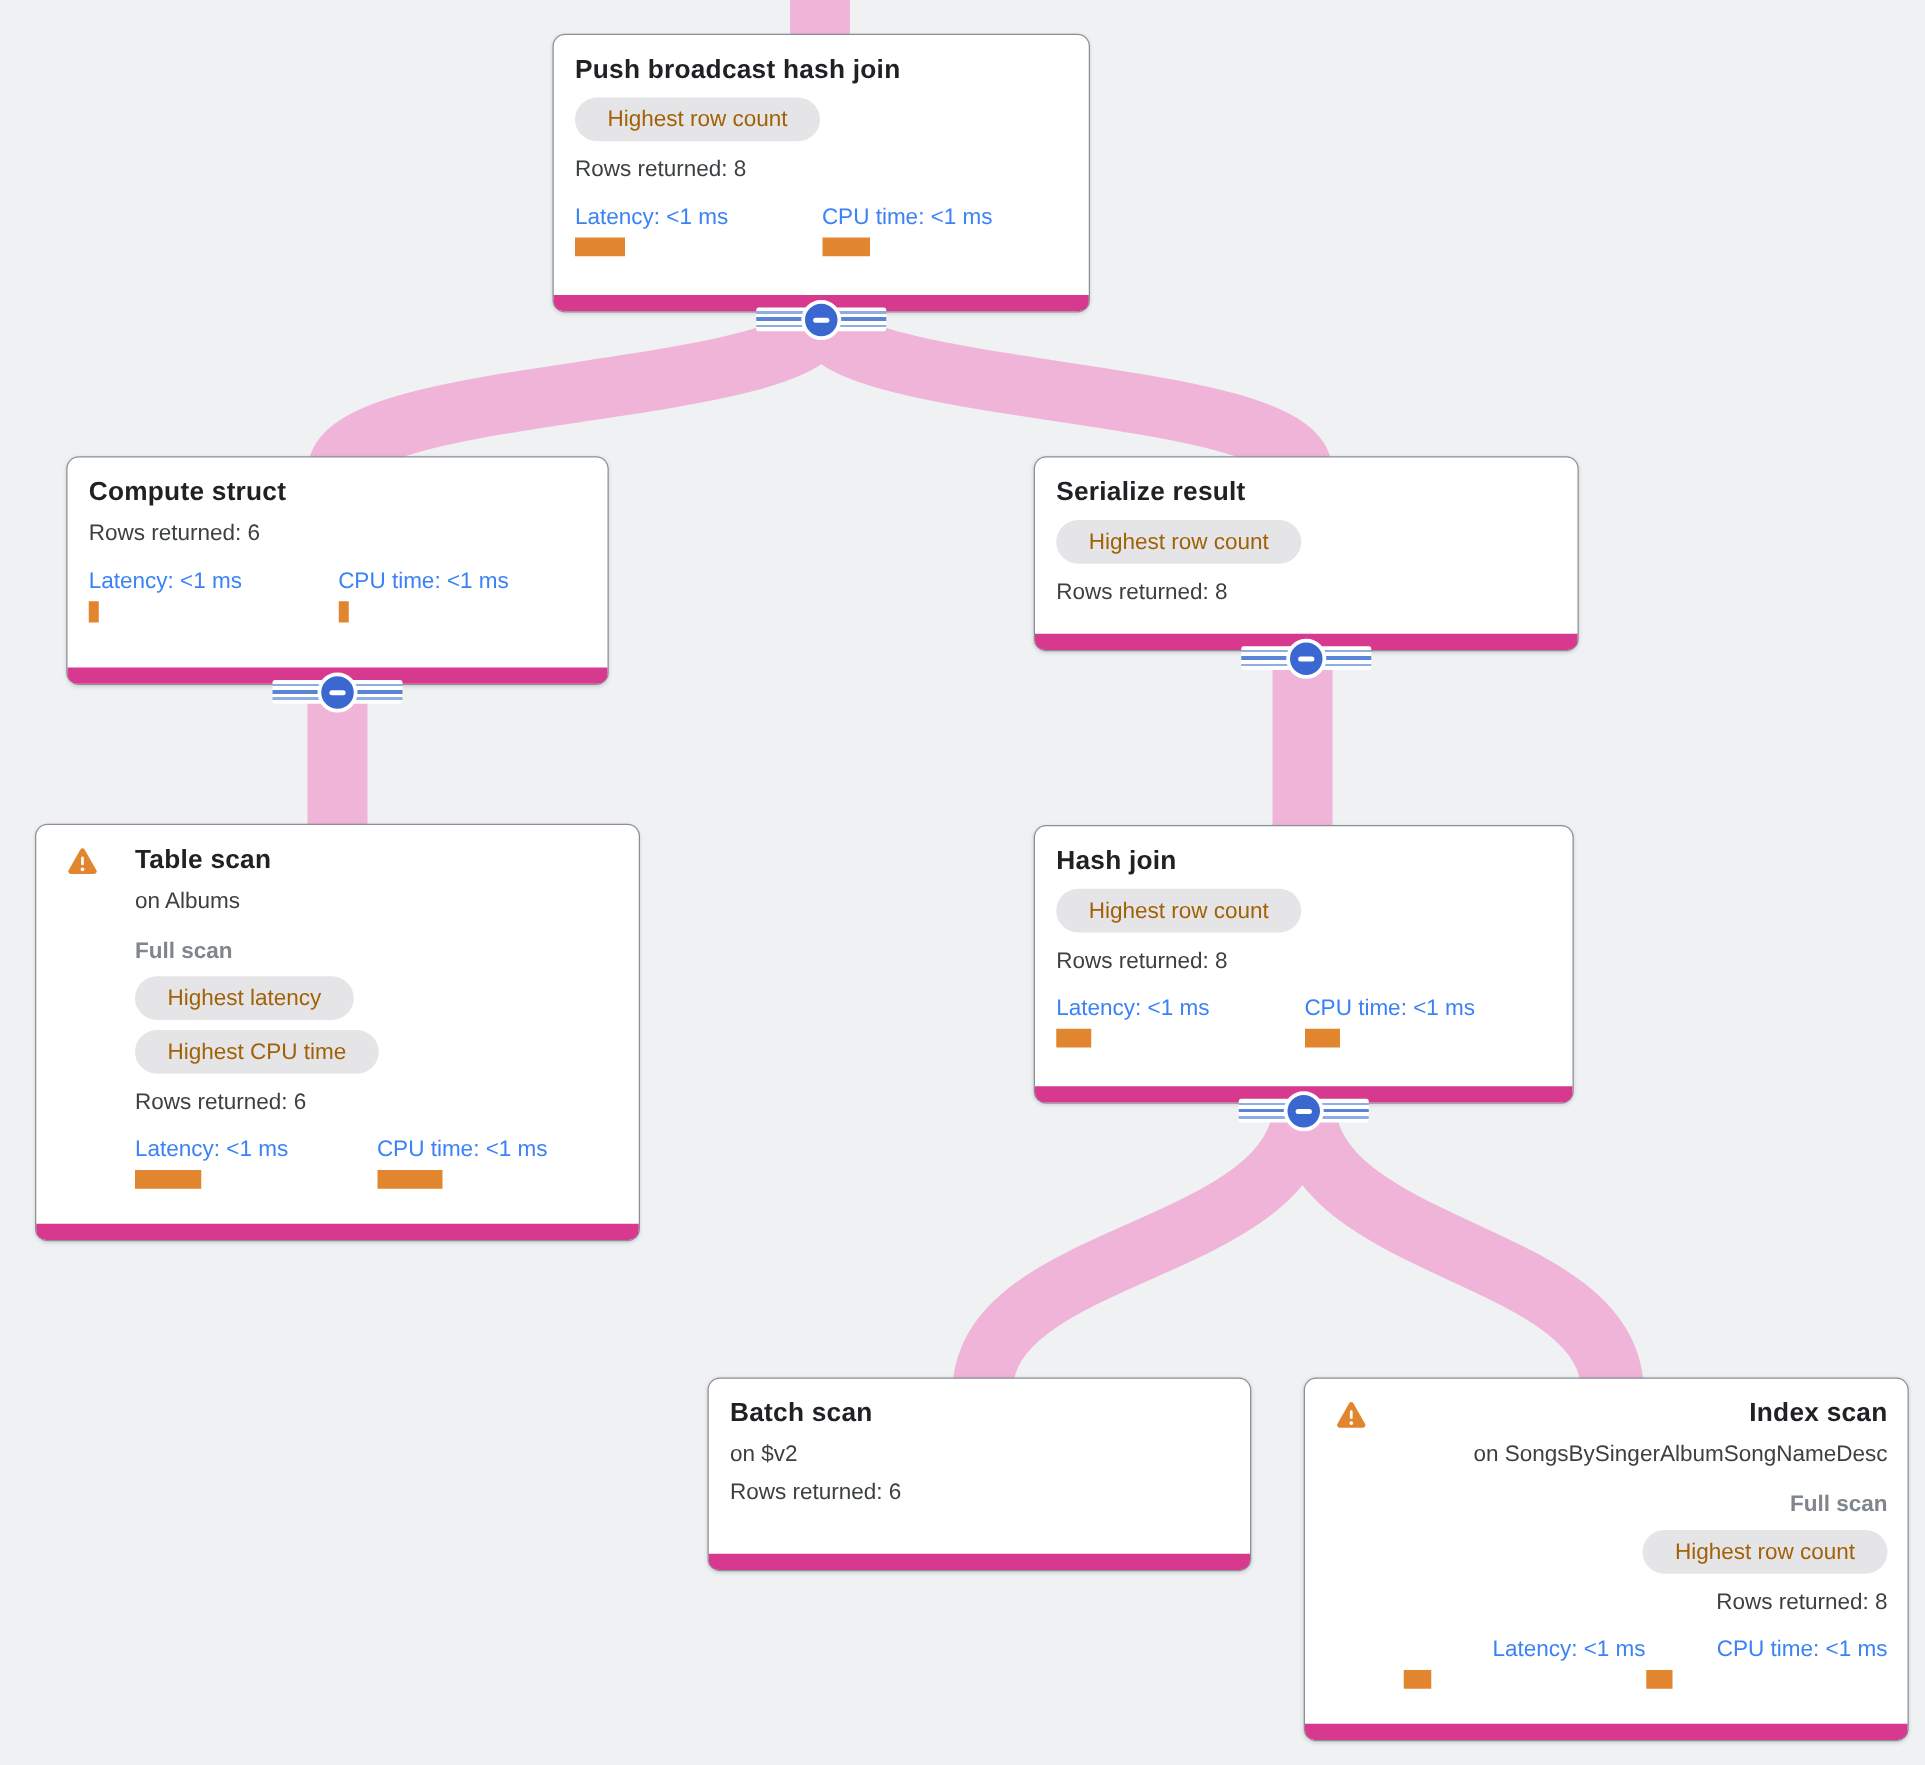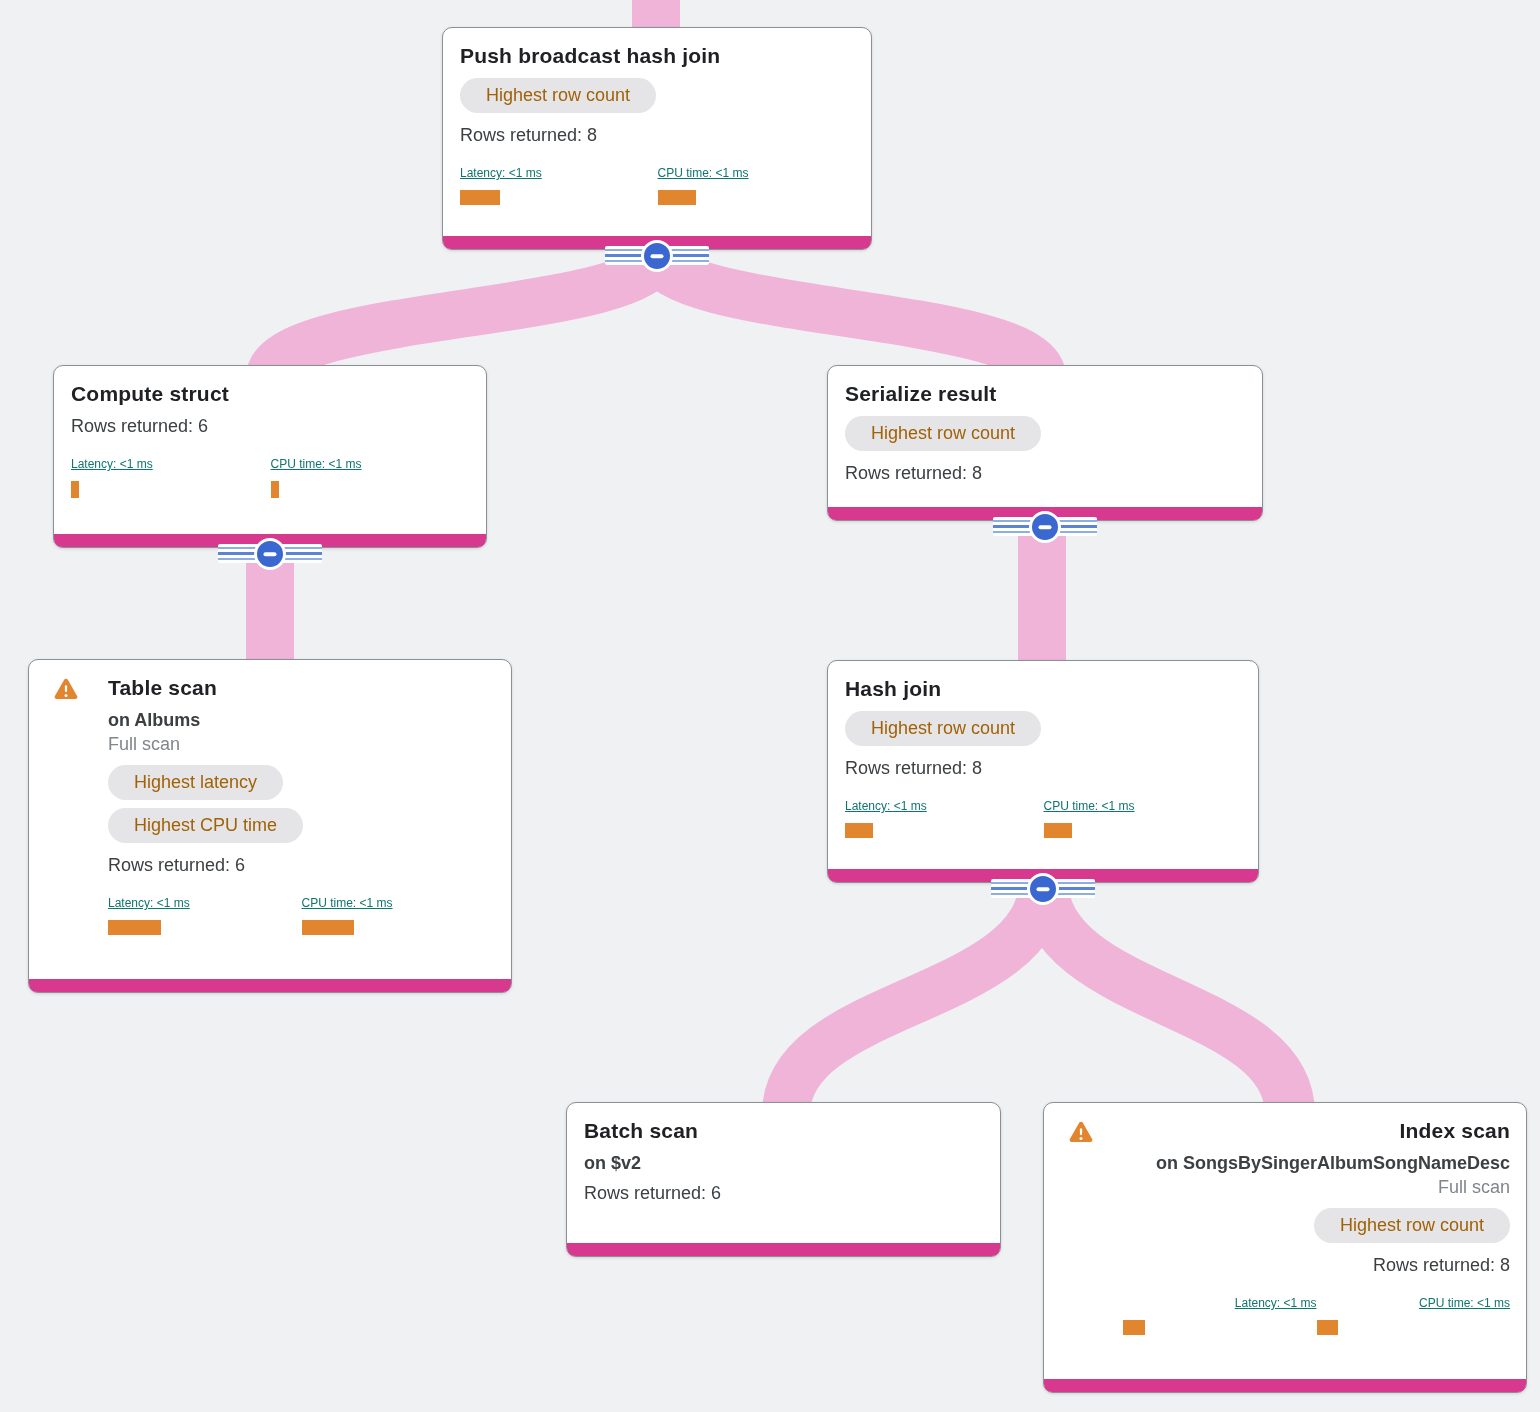--- a/index.html
+++ b/index.html
@@ -18,29 +18,29 @@
   .accent{
     position:absolute;left:0;right:0;bottom:0;height:13px;
     background:#d7398e;border-radius:0 0 8px 8px;
   }
   .nbody{padding:15px 16px 0 17px;}
   .wrap{display:flex;gap:30px;padding:15px 16px 0 25px;}
   .warn{flex:0 0 24px;padding-top:3px;}
   .wcontent{flex:1;min-width:0;}
 
   .title{font-size:21px;line-height:26px;font-weight:bold;color:#202124;letter-spacing:.2px;white-space:nowrap;}
-  .sub{font-size:18px;line-height:24px;color:#3c4043;margin-top:7px;white-space:nowrap;font-weight:bold;}
-  .scan{font-size:18px;line-height:24px;color:#80868b;margin-top:0;}
+  .sub{font-size:18px;line-height:24px;color:#3c4043;margin-top:7px;white-space:nowrap;}
+  .scan{font-size:18px;line-height:24px;color:#80868b;margin-top:16px;font-weight:bold;}
   .badge{
     display:inline-block;background:#e5e5e8;color:#a16207;font-size:18px;line-height:23px;
     padding:6px 26px;border-radius:18px;margin-top:9px;white-space:nowrap;
   }
   .rows{font-size:18px;line-height:24px;color:#3c4043;margin-top:10px;}
   .metrics{display:grid;grid-template-columns:1fr 1fr;margin-top:14px;}
-  .mlabel{font-size:12px;line-height:24px;color:#0f766e;white-space:nowrap;text-decoration:underline;}
+  .mlabel{font-size:18px;line-height:24px;color:#3b82f6;white-space:nowrap;}
   .mbar{height:15px;background:#e2852f;margin-top:5px;}
 
   
   .n-push     {left:442px; top:27px;   width:430px; height:223px;}
   .n-compute  {left:53px;  top:365px;  width:434px; height:183px;}
   .n-serialize{left:827px; top:365px;  width:436px; height:156px;}
   .n-table    {left:28px;  top:659px;  width:484px; height:334px;}
   .n-hash     {left:827px; top:660px;  width:432px; height:223px;}
   .n-batch    {left:566px; top:1102px; width:435px; height:155px;}
   .n-index    {left:1043px;top:1102px; width:484px; height:291px;text-align:right;}

